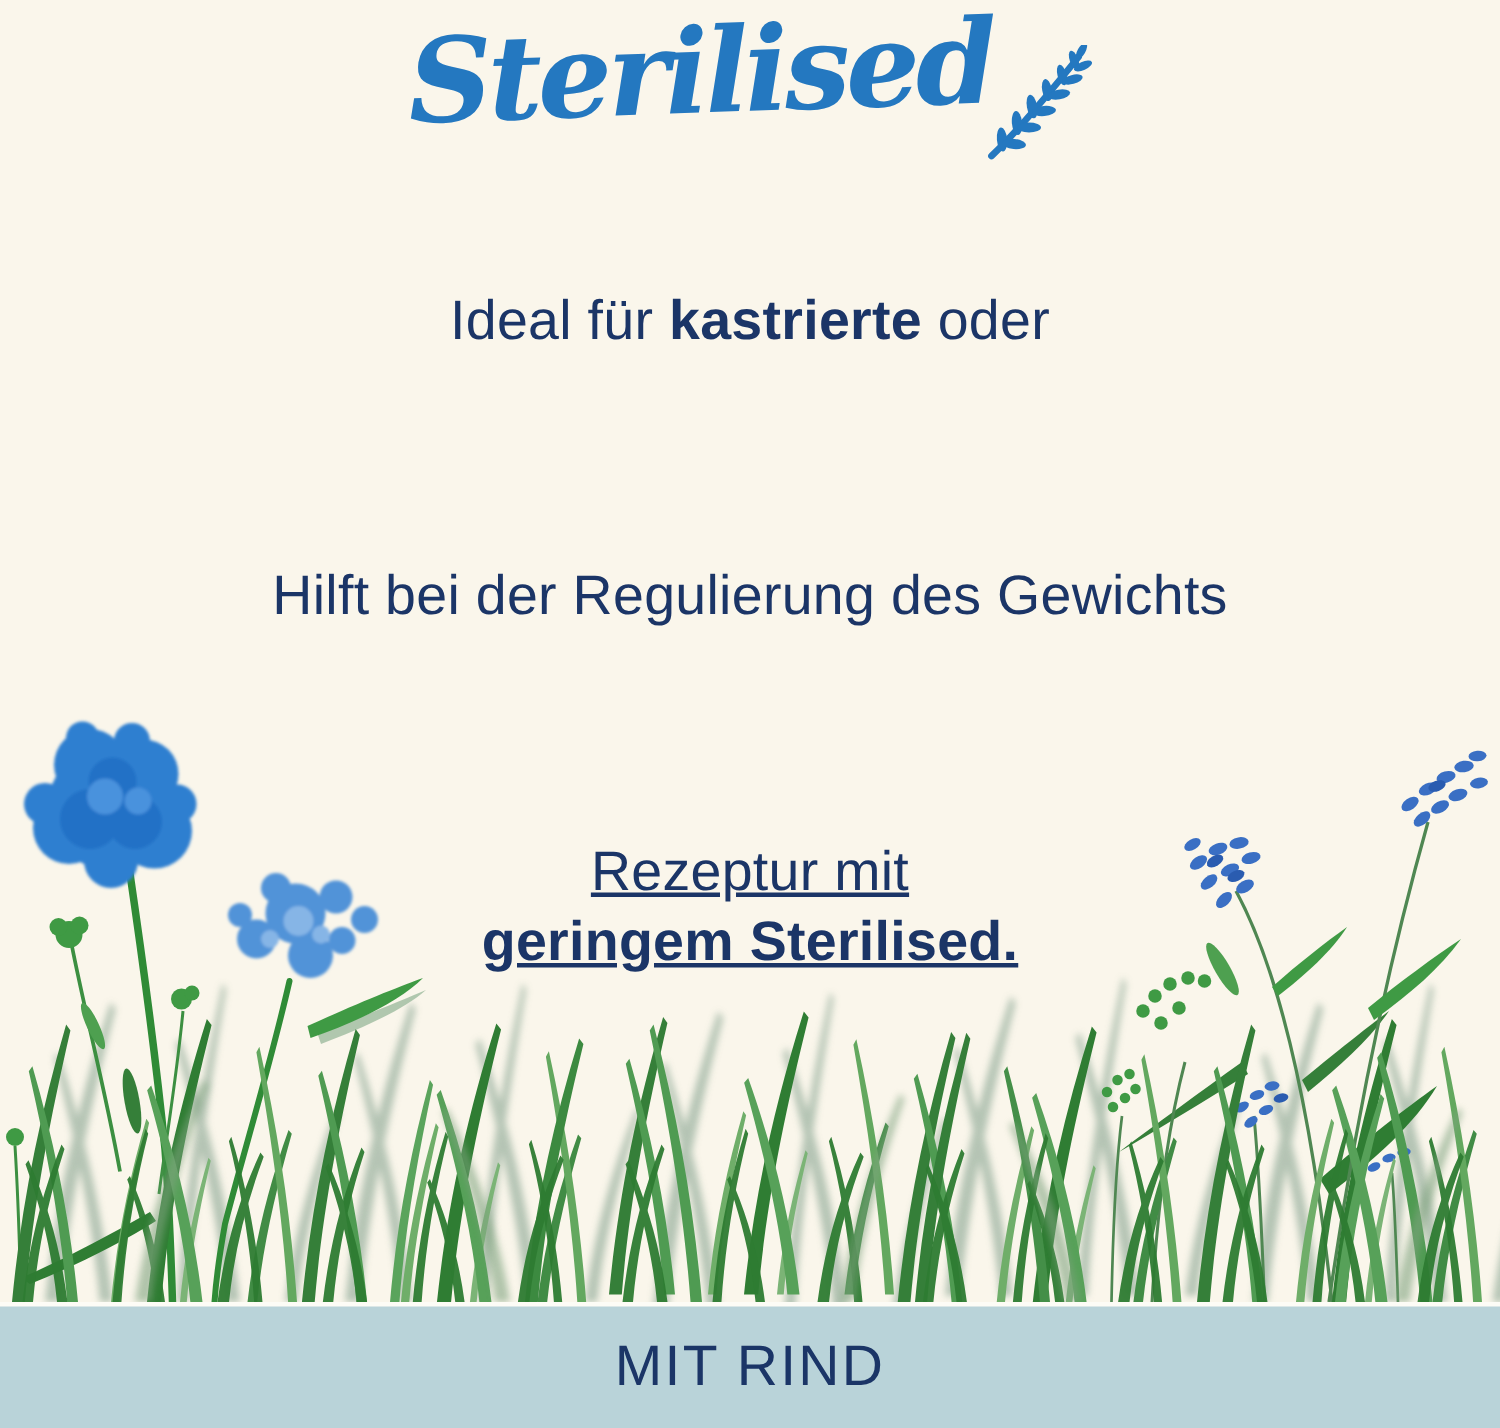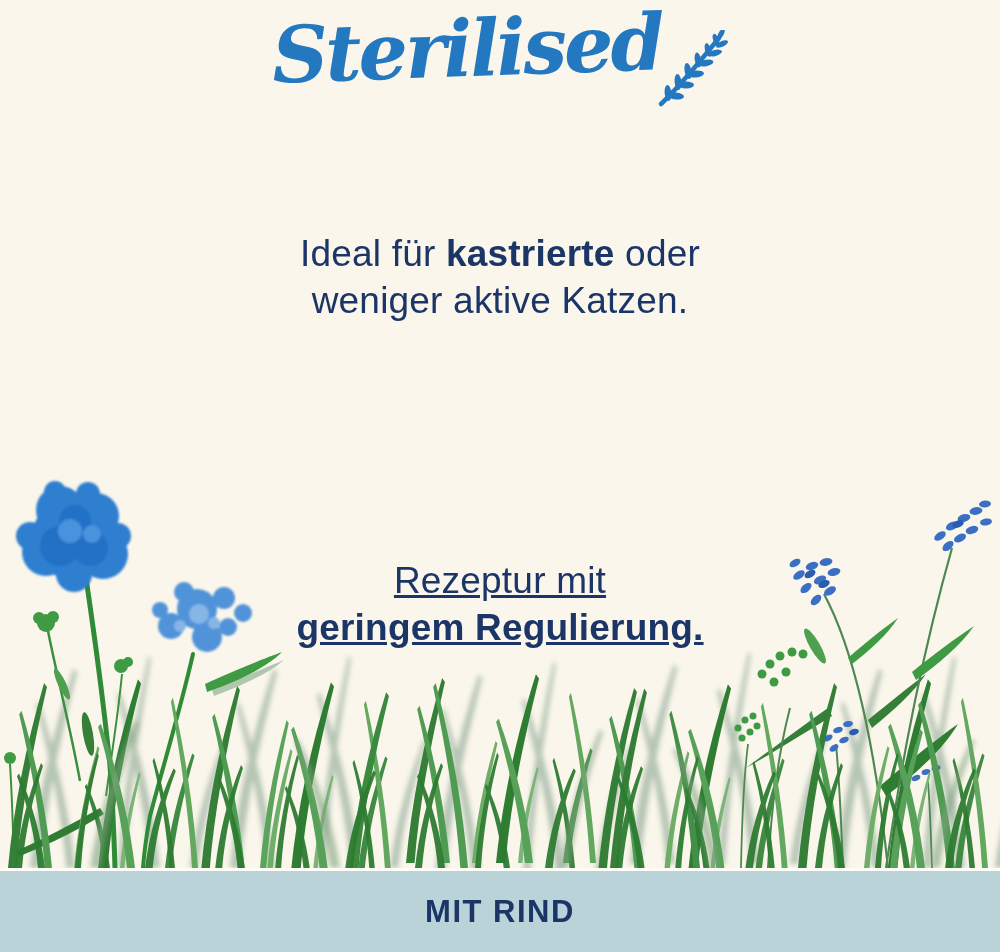--- a/index.html
+++ b/index.html
@@ -31,36 +31,36 @@
     color:var(--logo-blue);
     transform:rotate(-2deg);
   }
   .fern{margin-top:24px;margin-left:-6px;}
   .benefit{
     position:absolute;left:0;right:0;text-align:center;
     font-size:37px;line-height:47px;letter-spacing:.2px;
     color:var(--navy);
   }
   .benefit b{font-weight:700;}
-  #benefit-1{top:190px;margin-top:40px;}
+  #benefit-1{top:190px;}
   #benefit-2{top:373px;}
   #benefit-3{top:557px;text-decoration:underline;}
   .meadow{
     position:absolute;left:0;bottom:84px;width:1000px;height:392px;
     display:block;
   }
   .footer-bar{
     position:absolute;left:0;right:0;bottom:0;height:84px;
     background:var(--footer-bg);
     border-top:3px solid #fdfcf6;
     box-sizing:border-box;
     display:flex;align-items:center;justify-content:center;
   }
   .footer-label{
-    font-size:31px;font-weight:700;letter-spacing:1.5px;
+    font-size:38px;font-weight:400;letter-spacing:1.5px;
     color:var(--navy);
   }
 </style>
 </head>
 <body>
 
 <div class="logo-row">
   <span class="logo-text">Sterilised</span>
   <span class="fern">
     <svg width="72" height="78" viewBox="0 0 72 78" aria-hidden="true">
@@ -81,30 +81,29 @@
           <ellipse cx="0" cy="0" rx="6.5" ry="2.8" transform="translate(66,14) rotate(-25)"></ellipse>
           <ellipse cx="0" cy="0" rx="6" ry="2.6" transform="translate(65,4) rotate(-60)"></ellipse>
         </g>
       </g>
     </svg>
   </span>
 </div>
 
 <div class="benefit" id="benefit-1">
   <span><span>Ideal für</span> <b>kastrierte</b> <span>oder</span></span><br>
-  <span>weniger aktive Katzen.</span>
 </div>
 
 <div class="benefit" id="benefit-2">
-  <br>
+  <span>Hilft bei der Regulierung des Gewichts</span><br>
 </div>
 
 <div class="benefit" id="benefit-3">
   <span>Rezeptur mit</span><br>
-  <b>geringem Regulierung.</b>
+  <b>geringem Sterilised.</b>
 </div>
 
 <svg class="meadow" viewBox="0 0 1000 392" aria-hidden="true">
   <defs>
     <filter id="soft" x="-30%" y="-30%" width="160%" height="160%">
         <feGaussianBlur stdDeviation="1.2"></feGaussianBlur>
       </filter>
     <filter id="blur2" x="-30%" y="-30%" width="160%" height="160%">
         <feGaussianBlur stdDeviation="2.4"></feGaussianBlur>
       </filter>

